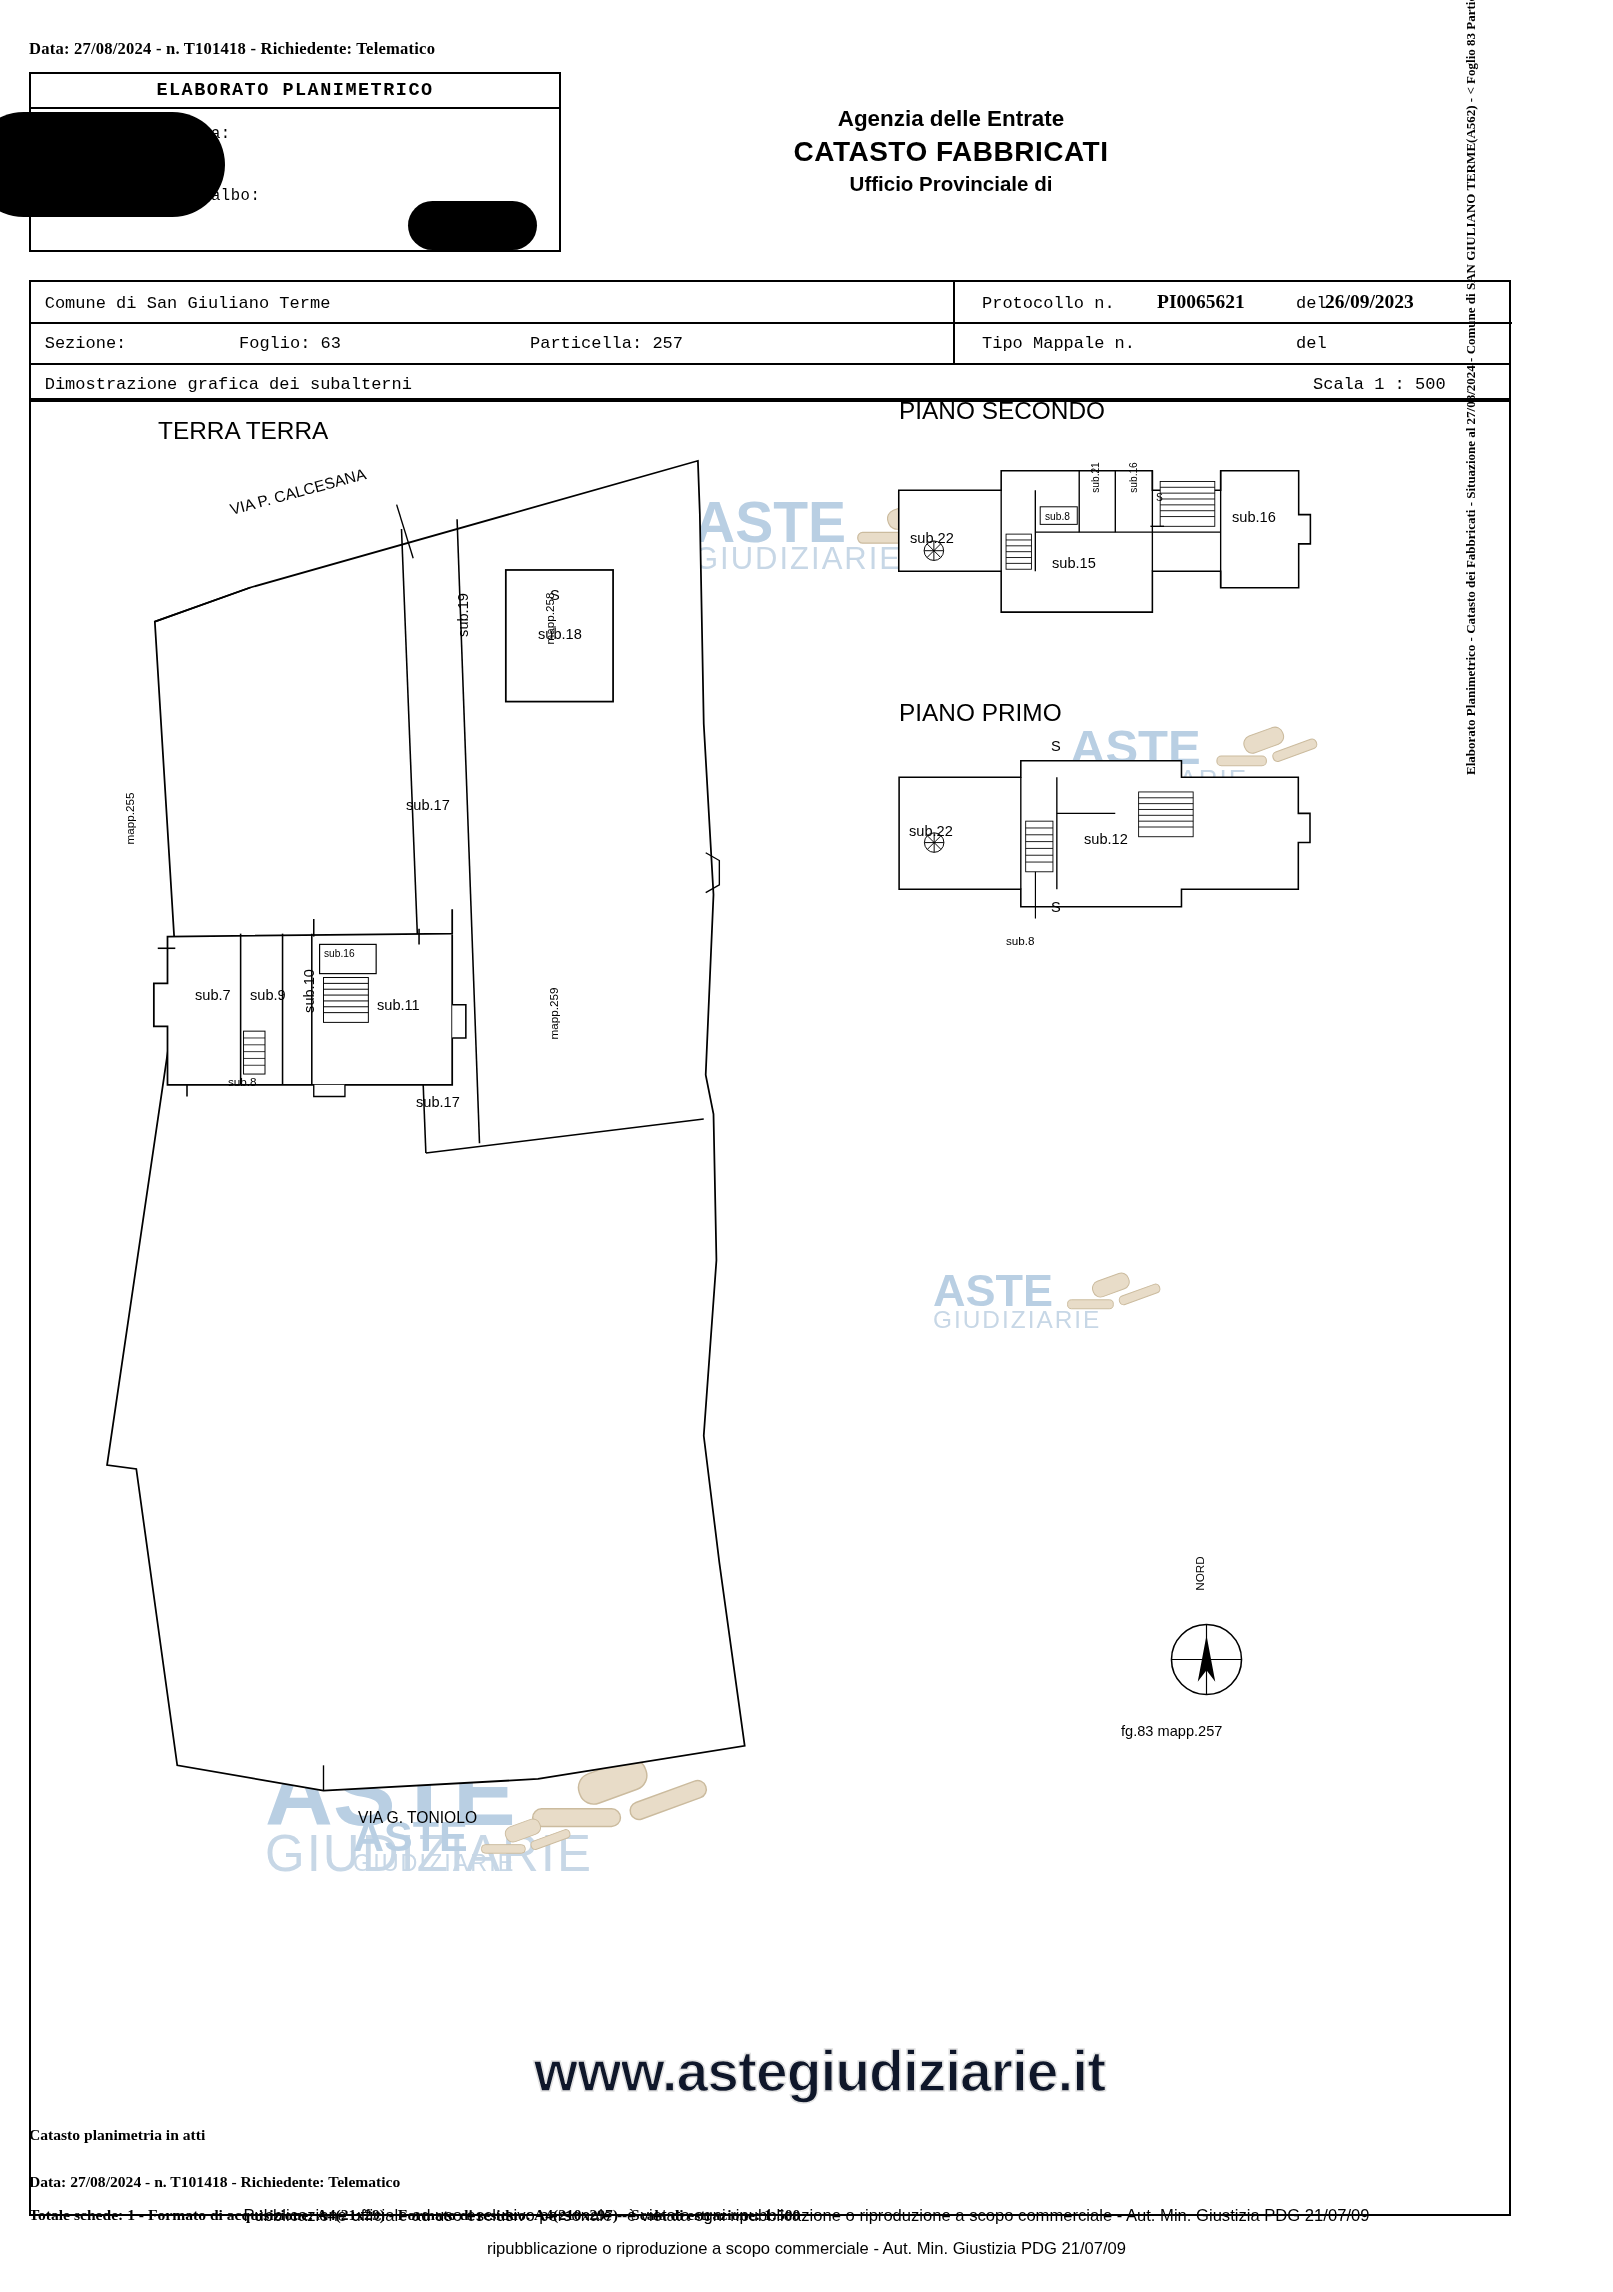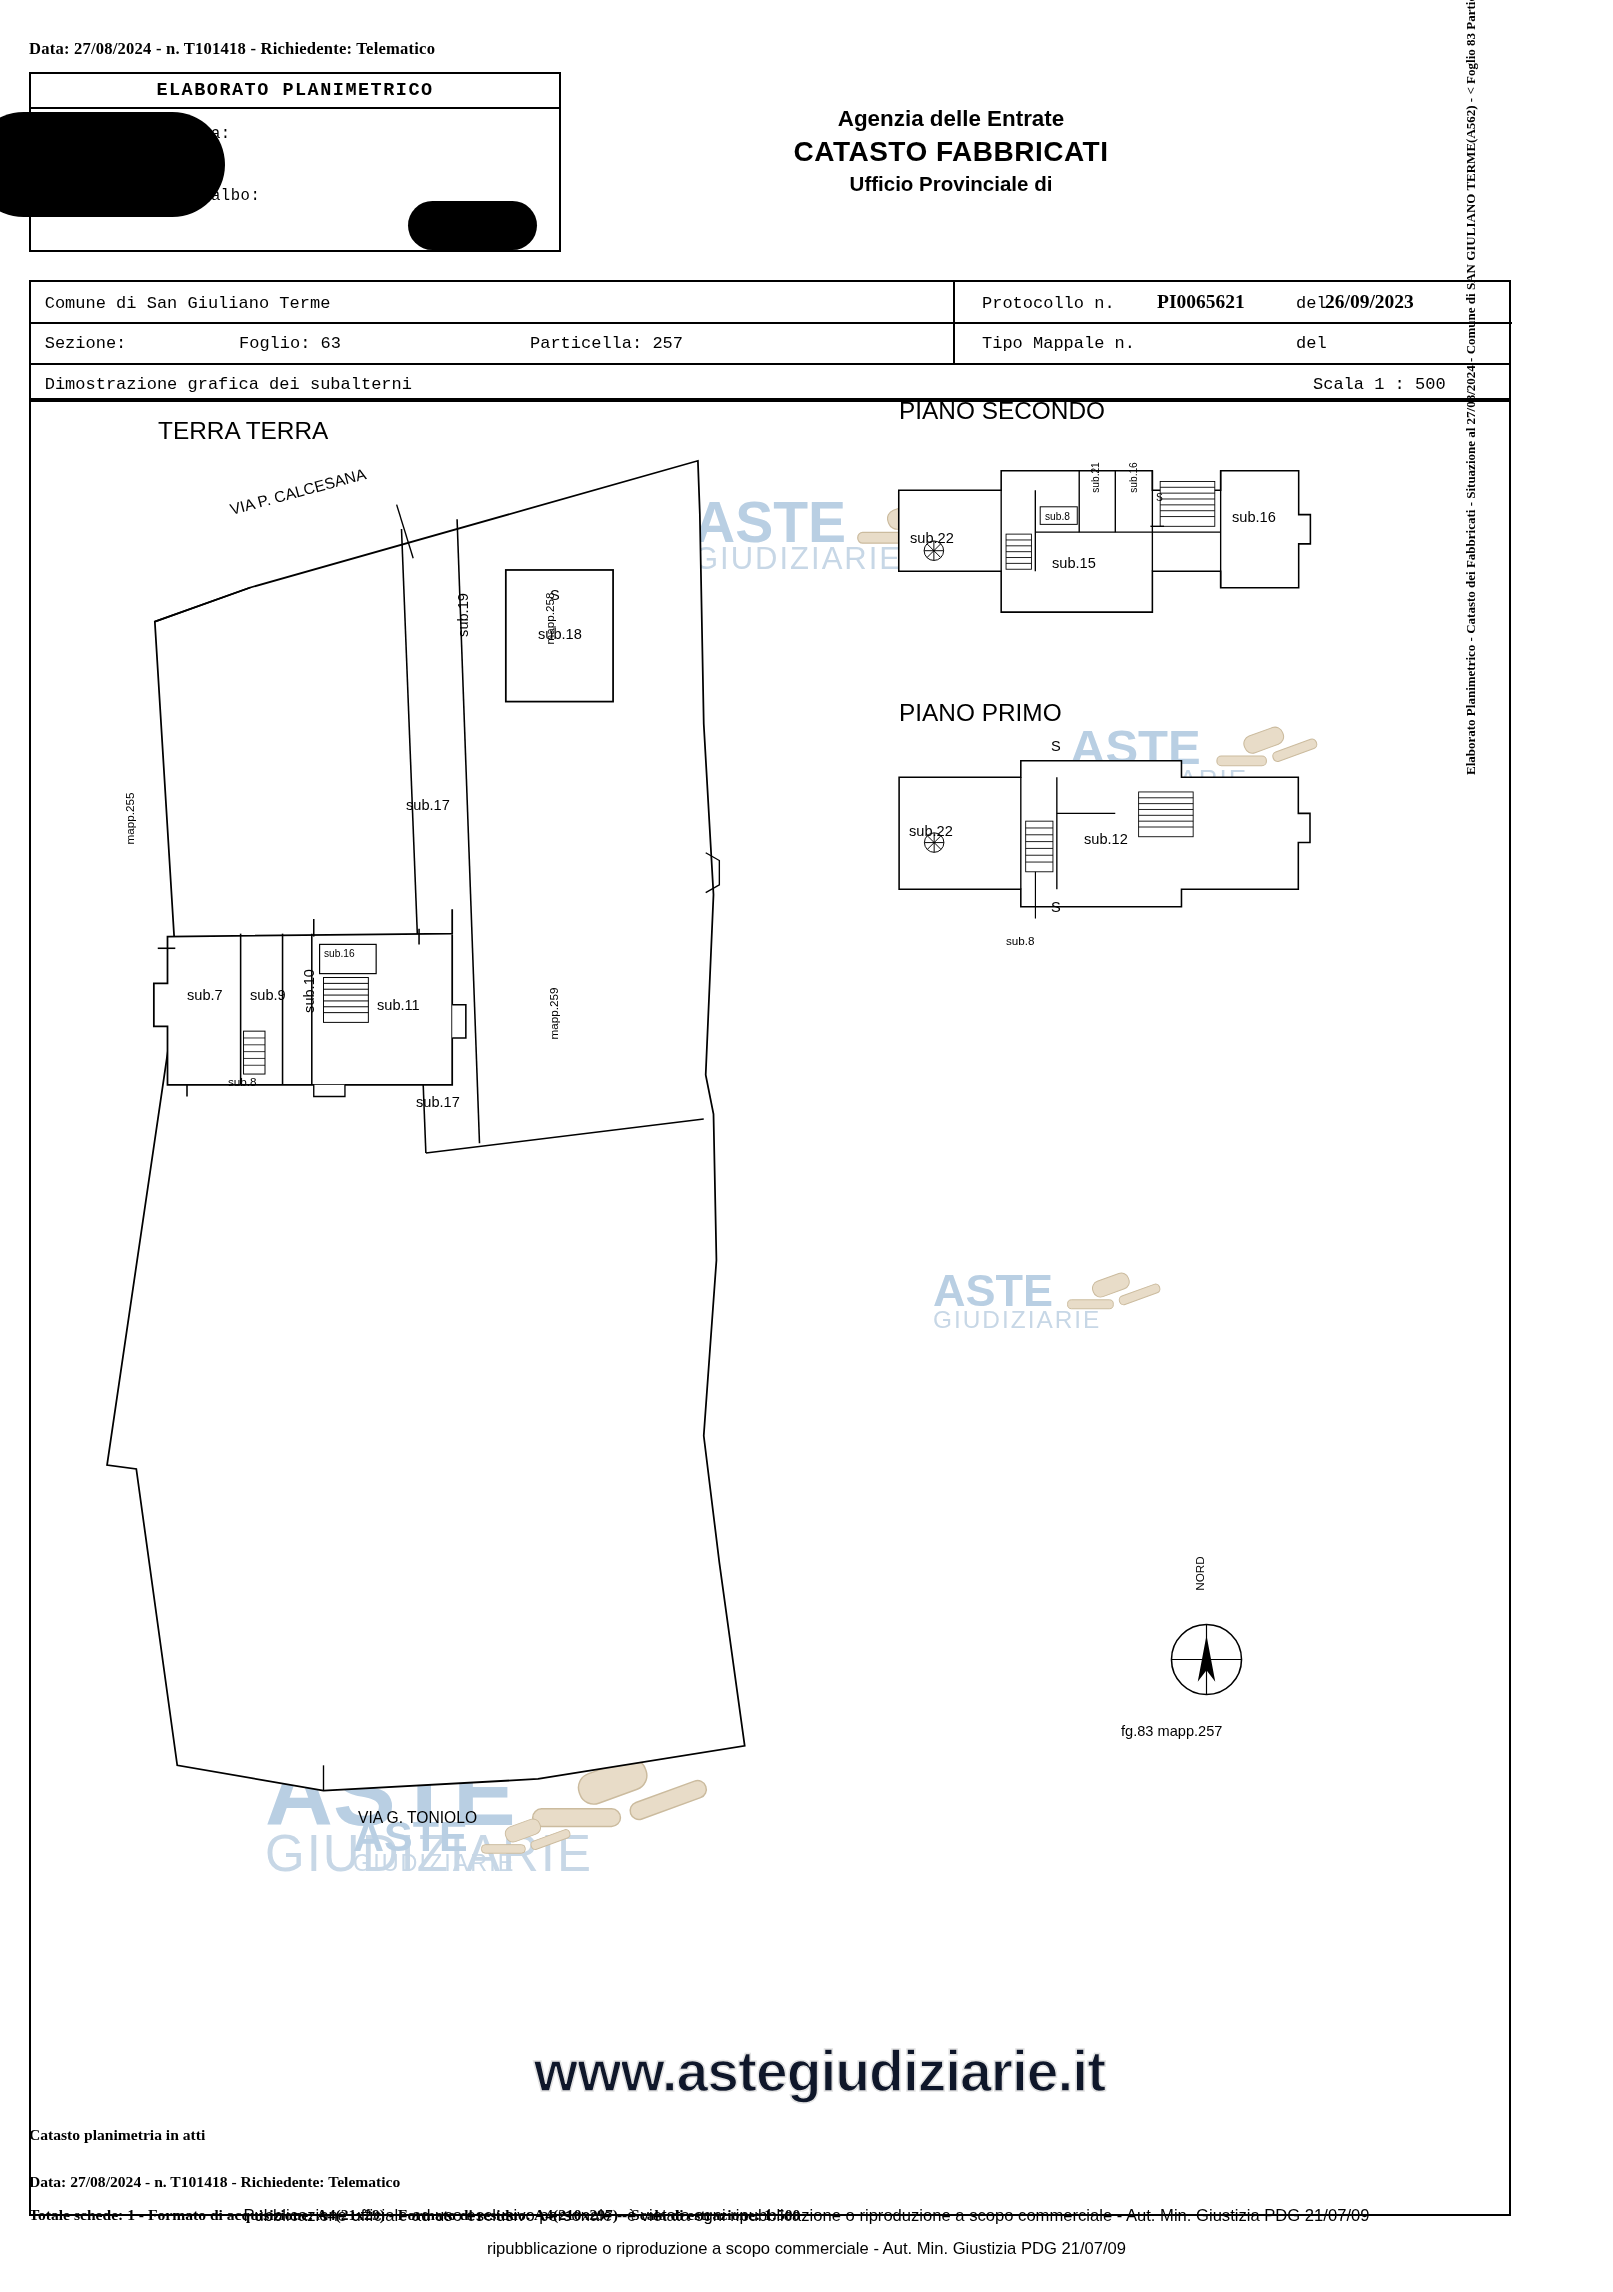--- a/index.html
+++ b/index.html
@@ -286,21 +286,21 @@
 
     <div class="street" style="left:197px;top:81px;transform:rotate(-15deg);">VIA P. CALCESANA</div>
     <div class="street" style="left:327px;top:1407px;">VIA  G. TONIOLO</div>
 
     <div class="lbl" style="left:410px;top:205px;transform:rotate(-90deg);">sub.19</div>
     <div class="lbl" style="left:507px;top:224px;">sub.18</div>
     <div class="lbl" style="left:519px;top:185px;">S</div>
     <div class="lbl" style="left:375px;top:395px;">sub.17</div>
     <div class="lbl" style="left:385px;top:692px;">sub.17</div>
 
-    <div class="lbl" style="left:156px;top:585px;">sub.7</div>
+    <div class="lbl" style="left:164px;top:585px;">sub.7</div>
     <div class="lbl" style="left:219px;top:585px;">sub.9</div>
     <div class="lbl" style="left:256px;top:581px;transform:rotate(-90deg);">sub.10</div>
     <div class="lbl" style="left:346px;top:595px;">sub.11</div>
     <div class="lbl xs" style="left:293px;top:546px;">sub.16</div>
     <div class="lbl sm" style="left:197px;top:673px;">sub.8</div>
 
     <div class="lbl sm" style="left:73px;top:410px;transform:rotate(-90deg);">mapp.255</div>
     <div class="lbl sm" style="left:493px;top:210px;transform:rotate(-90deg);">mapp.258</div>
     <div class="lbl sm" style="left:497px;top:605px;transform:rotate(-90deg);">mapp.259</div>
 

